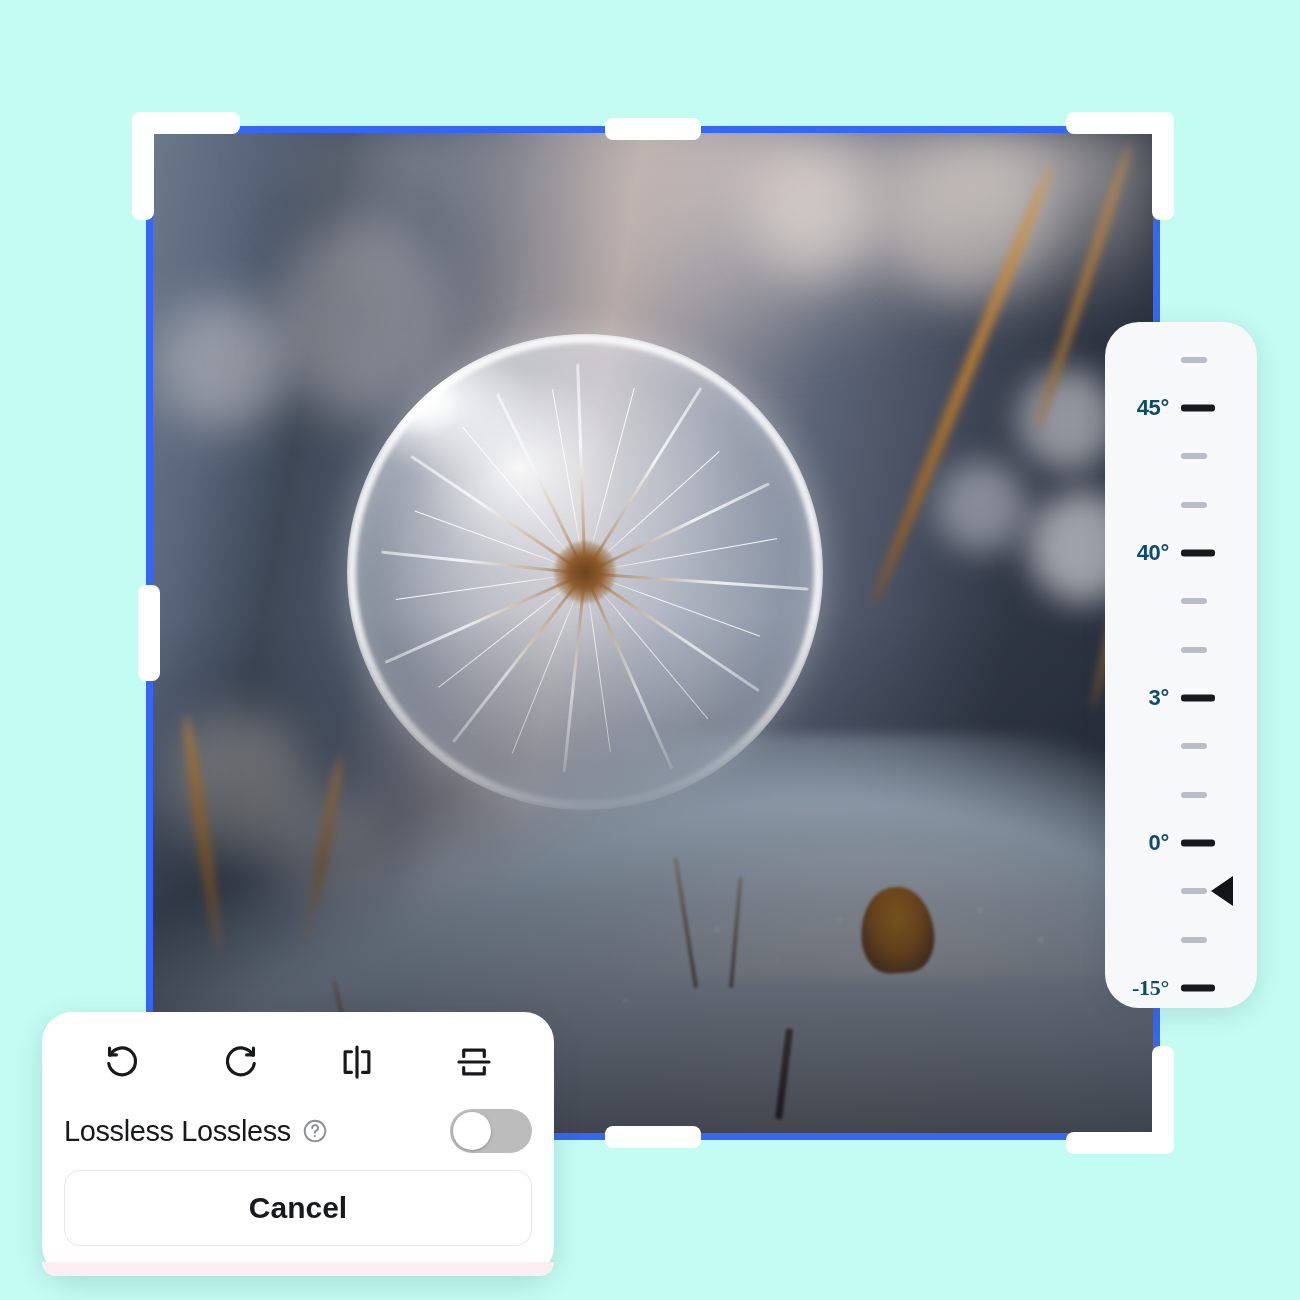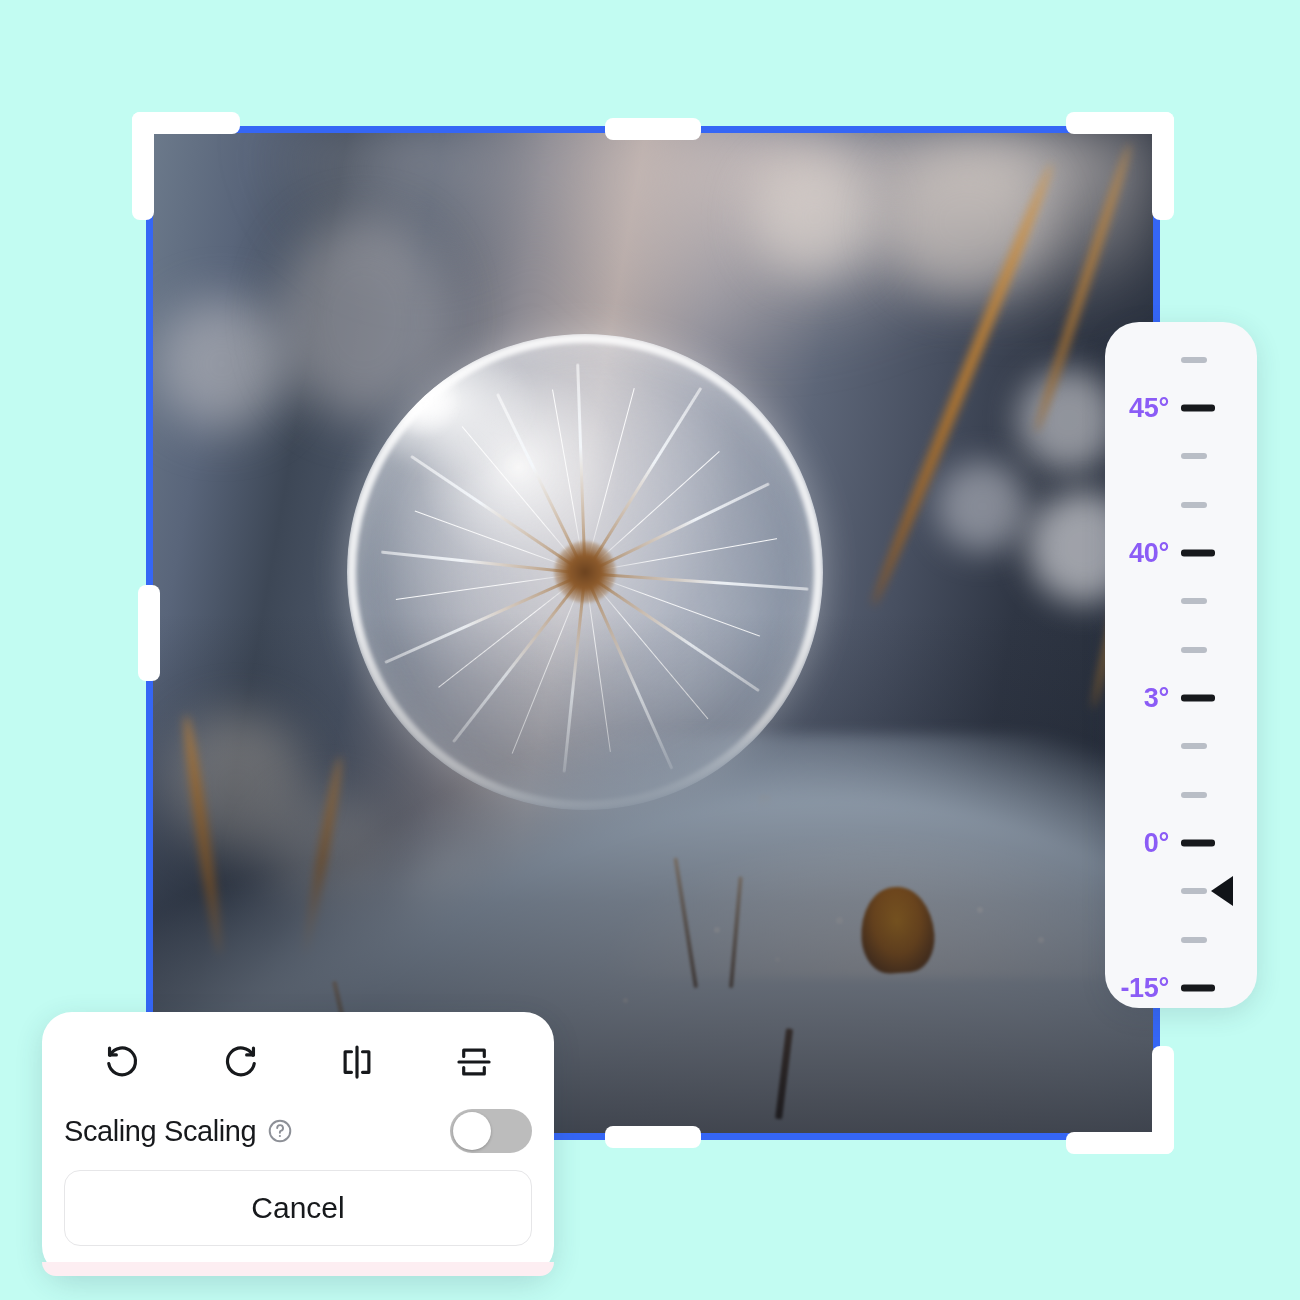--- a/index.html
+++ b/index.html
@@ -256,23 +256,23 @@
     left: 76px;
     border-radius: 3px;
     transform: translateY(-50%);
   }
   .tick.major { width: 34px; height: 7px; background: #17191c; }
   .tick.minor { width: 26px; height: 6px; background: #b9bec6; }
   .tick-label {
     position: absolute;
     right: 88px;
     transform: translateY(-50%);
-    font-size: 27px;
+    font-size: 22px;
     font-weight: 700;
-    color: #8b5cf6;
+    color: #0c4a6e;
     letter-spacing: -.3px;
     white-space: nowrap;
   }
   #ruler-pointer {
     position: absolute;
     left: 106px;
     width: 0; height: 0;
     border-top: 15px solid transparent;
     border-bottom: 15px solid transparent;
     border-right: 22px solid #111418;
@@ -369,20 +369,21 @@
   .action-btn {
     flex: 1;
     border-radius: 16px;
     font-size: 30px;
     display: flex;
     align-items: center;
     justify-content: center;
     cursor: pointer;
     box-sizing: border-box;
     font-family: "Liberation Sans", sans-serif;
+    font-weight: bold;
   }
   #cancel-button {
     background: #ffffff;
     border: 1.5px solid #e6e6e8;
     color: #17191c;
   }
   #apply-button {
     background: #1d1f22;
     border: none;
     color: #ffffff;
@@ -501,21 +502,21 @@
       <div class="tick minor" style="top: 424.333px;"></div>
       <div class="tick minor" style="top: 472.667px;"></div>
       <div class="tick major" style="top: 521px;"></div>
       <div class="tick minor" style="top: 569.333px;"></div>
       <div class="tick minor" style="top: 617.667px;"></div>
       <div class="tick major" style="top: 666px;"></div>
       <div class="tick-label" style="top: 86px;">45°</div>
       <div class="tick-label" style="top: 231px;">40°</div>
       <div class="tick-label" style="top: 376px;">3°</div>
       <div class="tick-label" style="top: 521px;">0°</div>
-      <div class="tick-label" style="top: 666px;">-15°</div>
+      <div class="tick-label" style="top: 666px; font-family: Liberation Serif, serif;">-15°</div>
     </div>
   <div id="ruler-pointer" style="top: 569.333px;"></div>
 </div>
 
 <div id="control-panel">
   <div id="panel-pink-strip"></div>
 
   <div id="tool-row">
     <button class="tool-btn" title="Rotate Left">
       <span>
@@ -552,21 +553,21 @@
         <svg width="38" height="38" viewBox="0 0 24 24" fill="none" stroke="#17191c" stroke-width="2" stroke-linecap="round" stroke-linejoin="round">
           <path d="M2.5 12h19"></path>
           <path d="M5.5 8.5v-4h13v4"></path>
           <path d="M5.5 15.5v4h13v-4"></path>
         </svg>
       </span>
     </button>
   </div>
 
   <div id="lossless-row">
-    <span id="lossless-label">Scaling Scaling</span>
+    <span id="lossless-label">Lossless Lossless</span>
     <span id="help-icon">
       <svg width="26" height="26" viewBox="0 0 24 24" fill="none" stroke="#8d9097" stroke-width="1.8">
         <circle cx="12" cy="12" r="9.5"></circle>
         <path d="M9.4 9.2a2.7 2.7 0 1 1 3.3 2.7c-.5.2-.8.6-.8 1.2v.6" stroke-linecap="round"></path>
         <circle cx="11.9" cy="16.6" r="1" fill="#8d9097" stroke="none"></circle>
       </svg>
     </span>
     <div id="toggle">
       <div id="toggle-knob"></div>
     </div>

